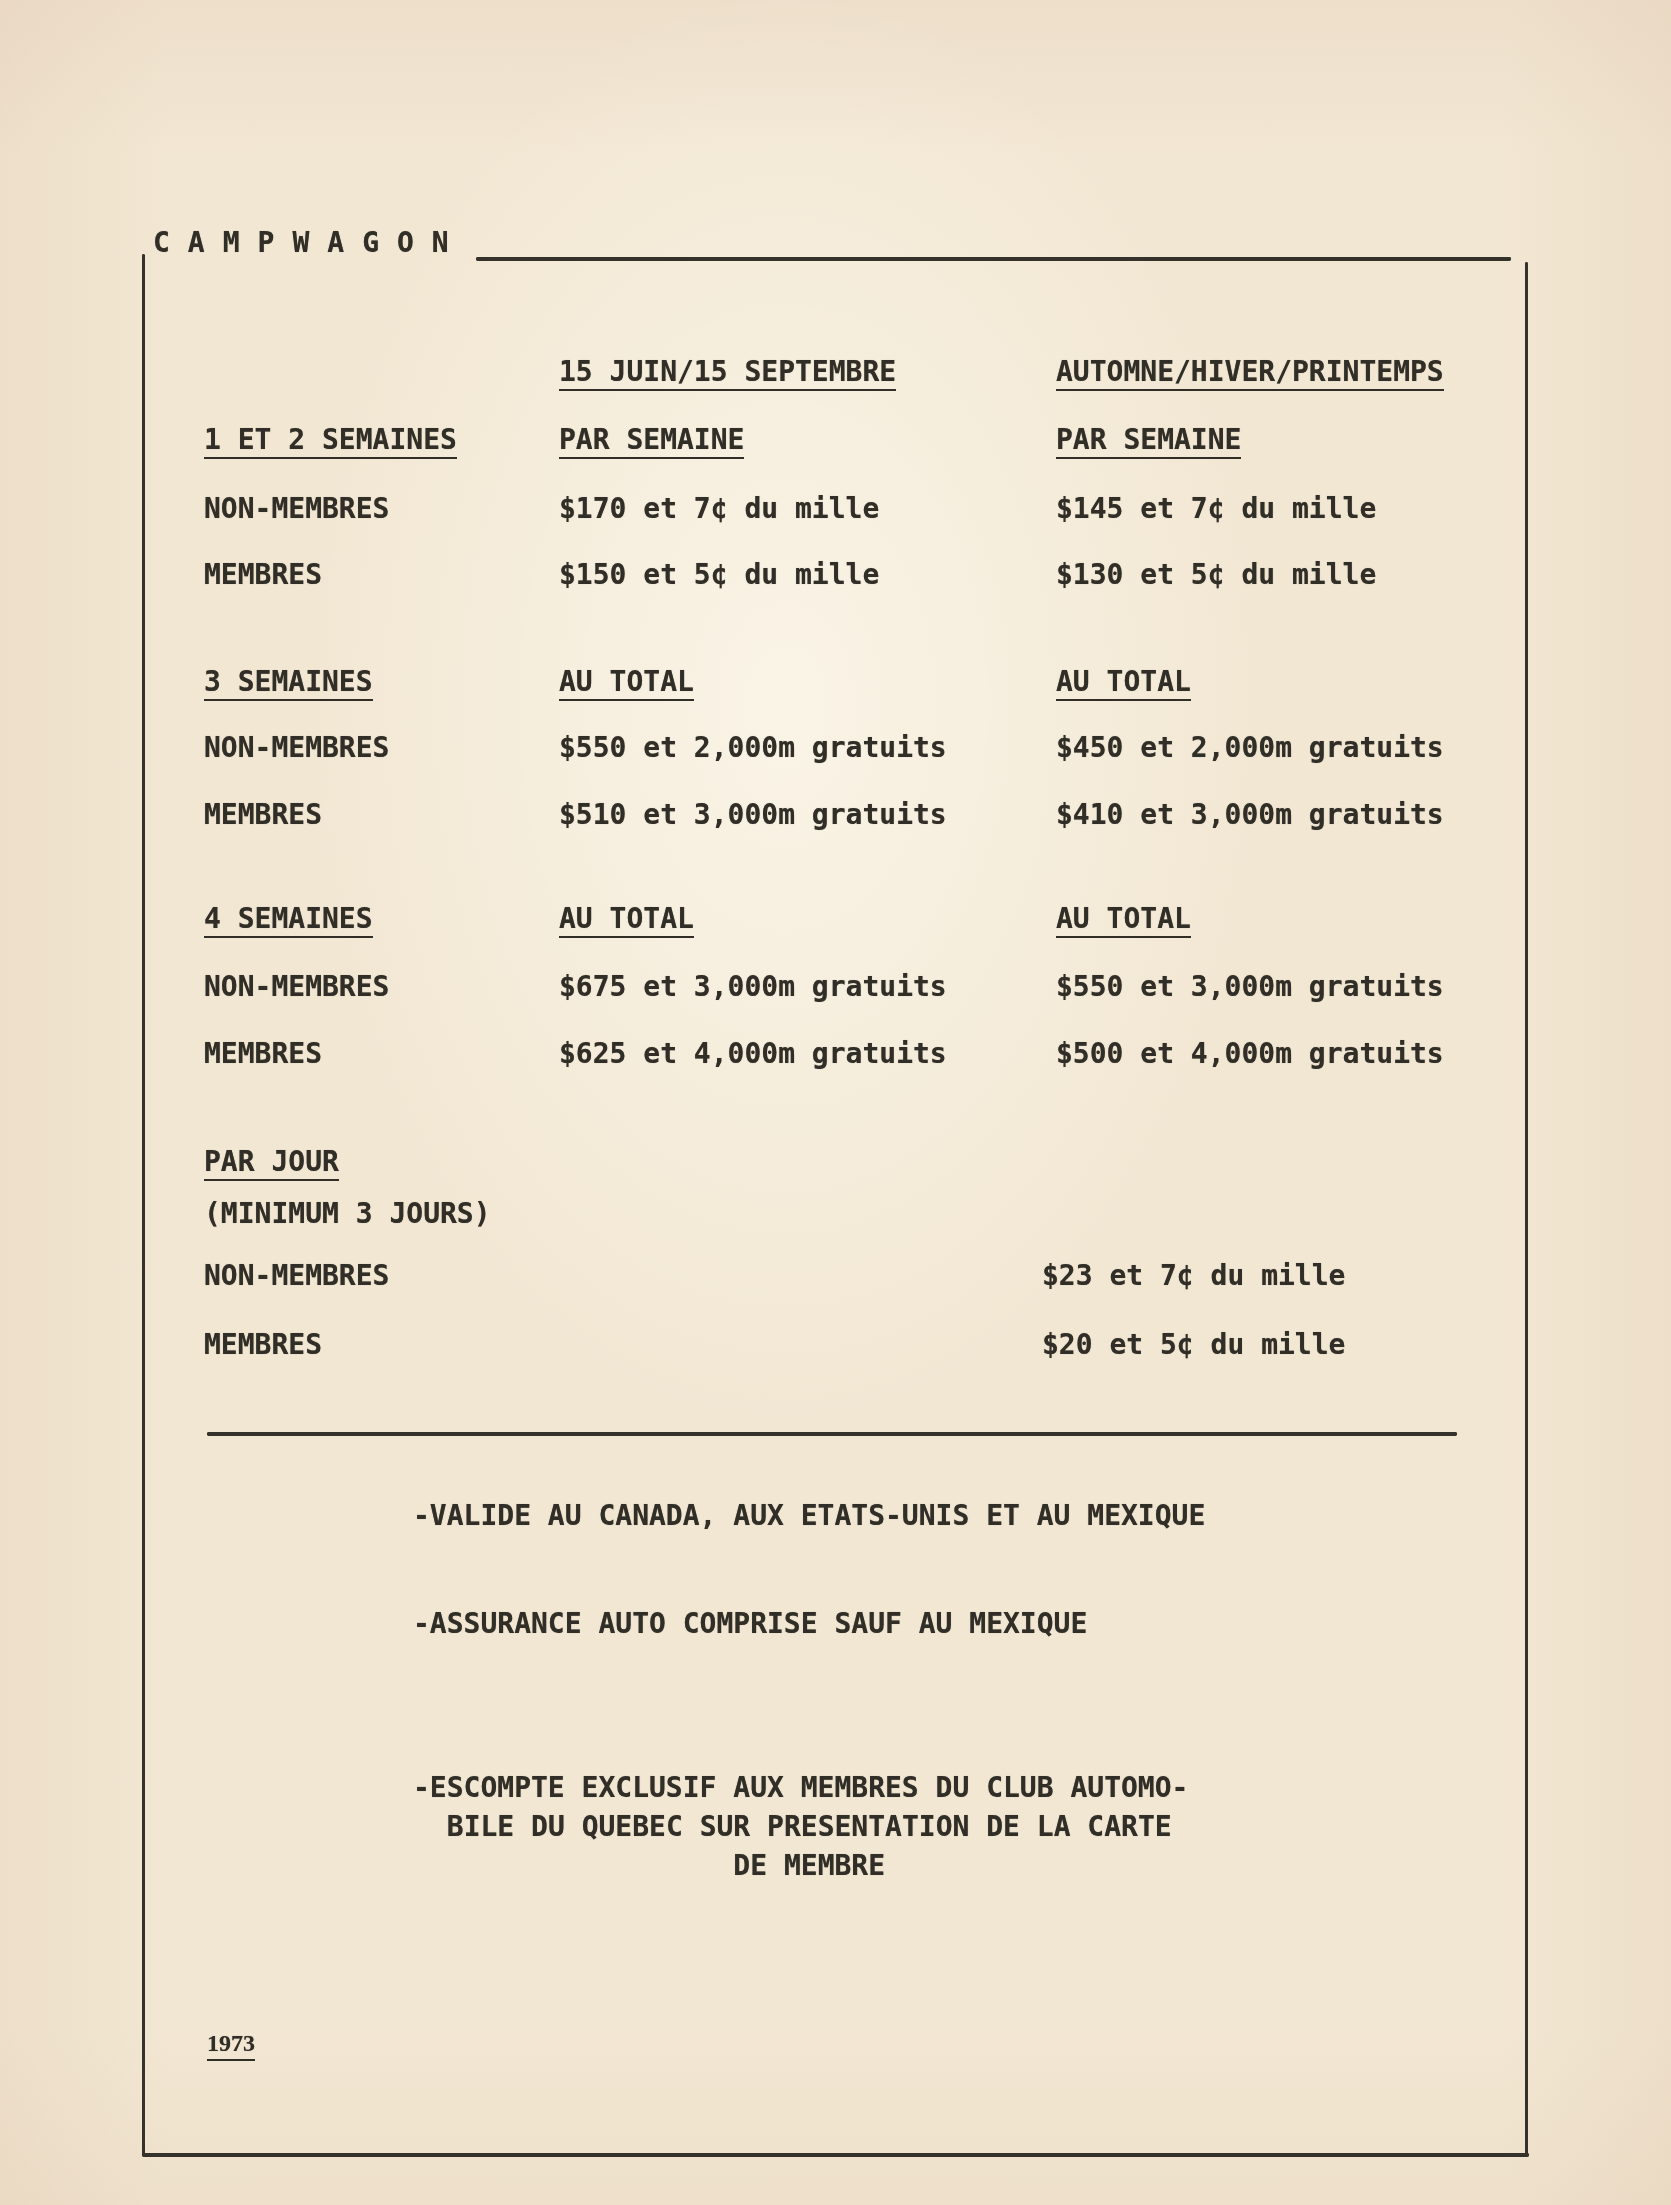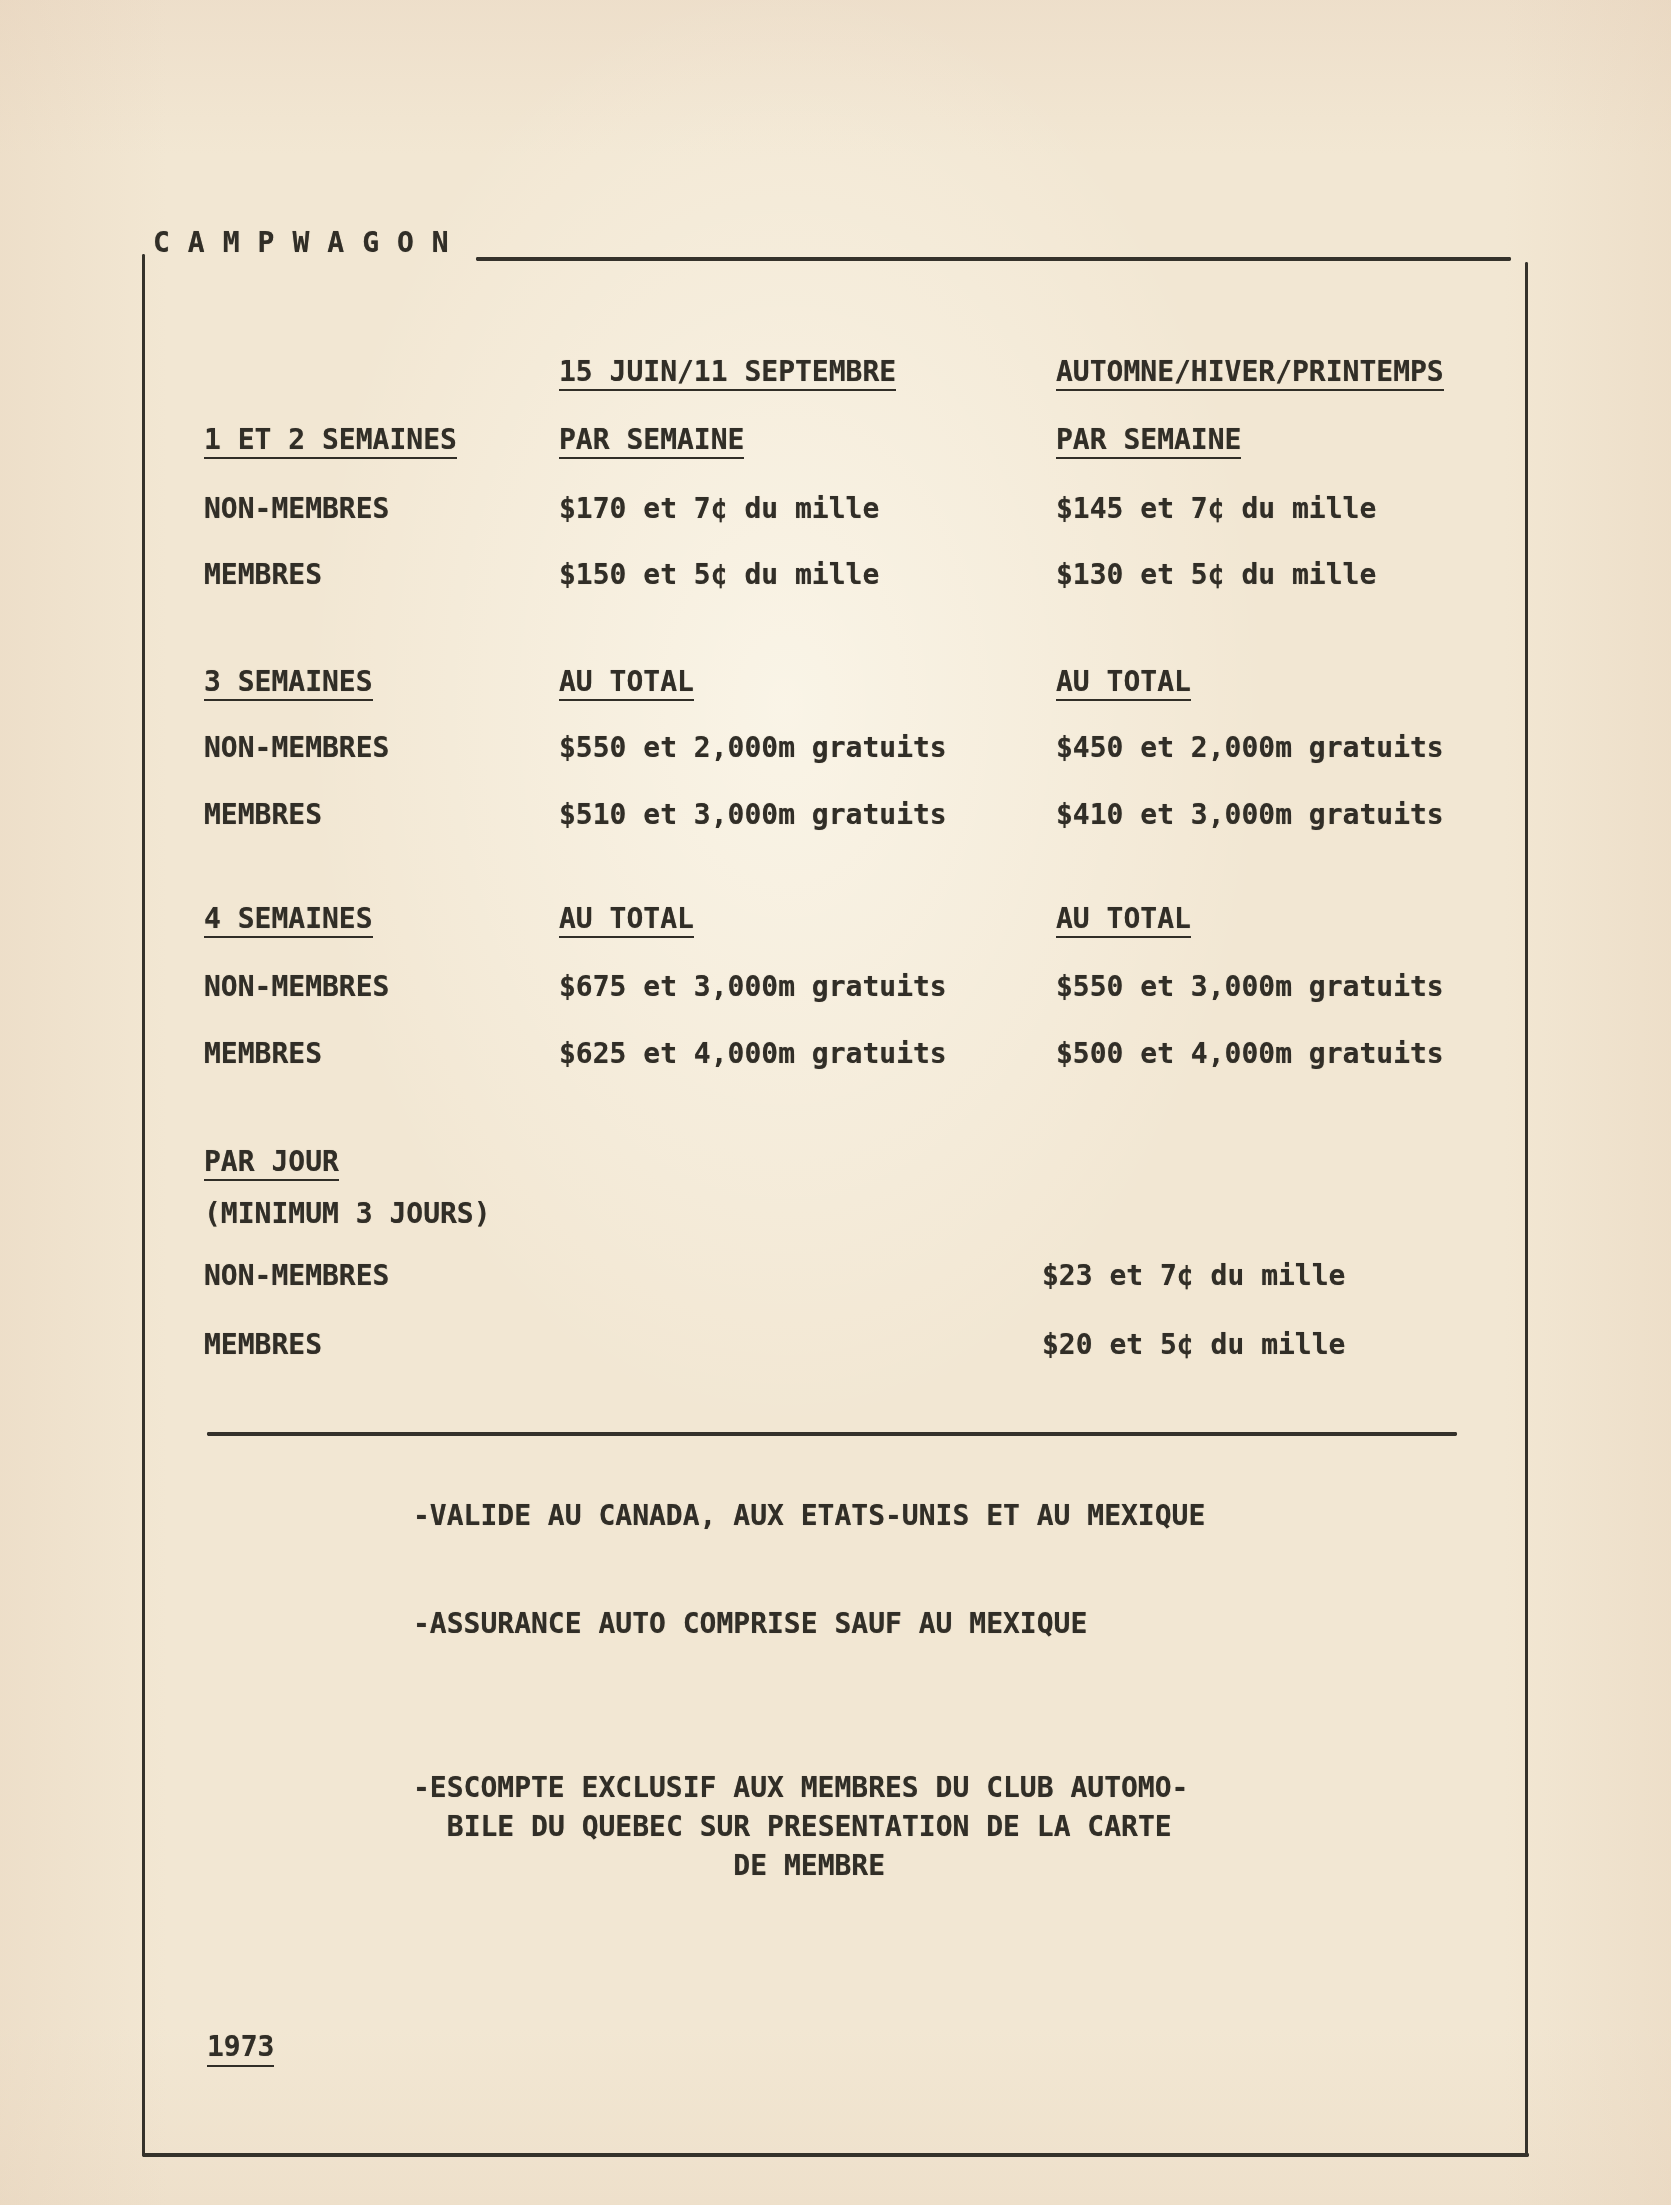--- a/index.html
+++ b/index.html
@@ -45,37 +45,38 @@
     line-height:39px;
     white-space:pre-line;
     padding-left:17px;
     text-indent:-17px;
     text-shadow:0 0 0.7px rgba(49,46,39,0.55);
     text-align:center;
   }
   .year{
     position:absolute;
     left:207px;top:2030px;
-    font-size:28px;
+    font-size:24px;
     text-shadow:0 0 0.7px rgba(49,46,39,0.55);
+    font-family:Liberation Serif, serif;
   }
 </style>
 </head>
 <body>
 
 <div class="paper">
 
   <div class="title">CAMPWAGON</div>
   <div class="rule" style="left:476px;top:257px;width:1035px;height:3.5px"></div>
 
   <div class="rule" style="left:142px;top:254px;width:2.8px;height:1902px"></div>
   <div class="rule" style="left:1525px;top:262px;width:2.8px;height:1894px"></div>
   <div class="rule" style="left:142px;top:2153px;width:1387px;height:3.5px"></div>
 
-  <div class="cell" style="left:559px;top:357px"><span class="u">15 JUIN/11 SEPTEMBRE</span></div>
+  <div class="cell" style="left:559px;top:357px"><span class="u">15 JUIN/15 SEPTEMBRE</span></div>
   <div class="cell" style="left:1056px;top:357px"><span class="u">AUTOMNE/HIVER/PRINTEMPS</span></div>
 
   <div class="cell" style="left:204px;top:425px"><span class="u">1 ET 2 SEMAINES</span></div>
   <div class="cell" style="left:559px;top:425px"><span class="u">PAR SEMAINE</span></div>
   <div class="cell" style="left:1056px;top:425px"><span class="u">PAR SEMAINE</span></div>
 
   <div class="cell" style="left:204px;top:494px">NON-MEMBRES</div>
   <div class="cell" style="left:559px;top:494px">$170 et 7¢ du mille</div>
   <div class="cell" style="left:1056px;top:494px">$145 et 7¢ du mille</div>
 

